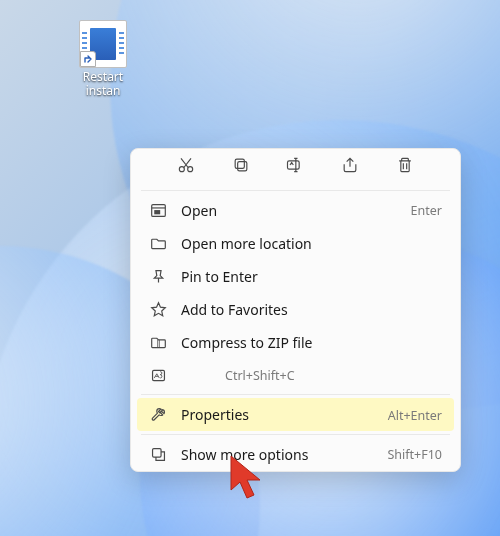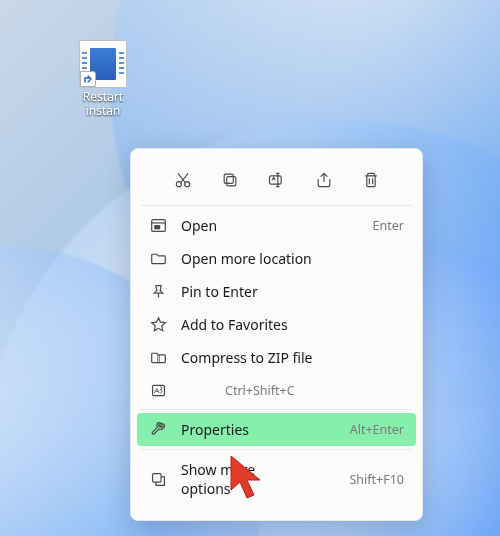--- a/index.html
+++ b/index.html
@@ -24,21 +24,21 @@
   }
   .s1 { width:650px; height:650px; right:-260px; top:-240px; transform:rotate(20deg);}
   .s2 { width:720px; height:720px; right:-200px; top:120px; transform:rotate(-10deg);}
   .s3 { width:520px; height:520px; left:-260px; bottom:-230px; }
   .s4 { width:480px; height:480px; right:-120px; bottom:-180px; background:radial-gradient(ellipse at 40% 40%, rgba(255,255,255,0.6), rgba(100,160,255,0.4) 60%, rgba(40,100,220,0.3));}
 
   
   .desktop-icon {
     position:absolute;
     left: 70px;
-    top: 40px;
+    top: 20px;
     width: 66px;
     text-align:center;
   }
   .icon-img {
     width:48px; height:48px;
     margin:0 auto 2px;
     background:#fff;
     border:1px solid #c0c0c0;
     border-radius:2px;
     position:relative;
@@ -73,26 +73,26 @@
     font-size:12px;
     line-height:14px;
     text-shadow: 0 1px 2px rgba(0,0,0,0.8);
   }
 
   
   .context-menu {
     position:absolute;
     left:130px;
     top:148px;
-    width:293px;
+    width:331px;
     background:#fbfbfb;
     border:1px solid #e8e8e8;
     border-radius:8px;
     box-shadow: 0 8px 28px rgba(0,0,0,0.18);
-    padding:15px 6px;
+    padding:0 6px;
   }
   .action-row {
     display:flex;
     justify-content:space-around;
     padding:2px 22px 8px;
   }
   .action-btn {
     width:28px; height:28px;
     display:flex; align-items:center; justify-content:center;
     border-radius:4px;
@@ -105,21 +105,22 @@
     margin:3px 4px;
   }
   .menu-item {
     display:flex;
     align-items:center;
     padding:7px 12px 7px 12px;
     border-radius:4px;
     gap:14px;
   }
   .menu-item.hover {
-    background:#86efac;
+    background:#fef9c3;
+    align-items:flex-end;
   }
   .menu-item .mi-icon {
     width:18px; height:18px;
     flex:0 0 18px;
     display:flex; align-items:center; justify-content:center;
   }
   .menu-item .mi-icon svg { width:17px; height:17px; stroke:#4a4a4a; stroke-width:1.4; fill:none; }
   .menu-item .mi-label {
     flex:1;
     color:#1a1a1a;

